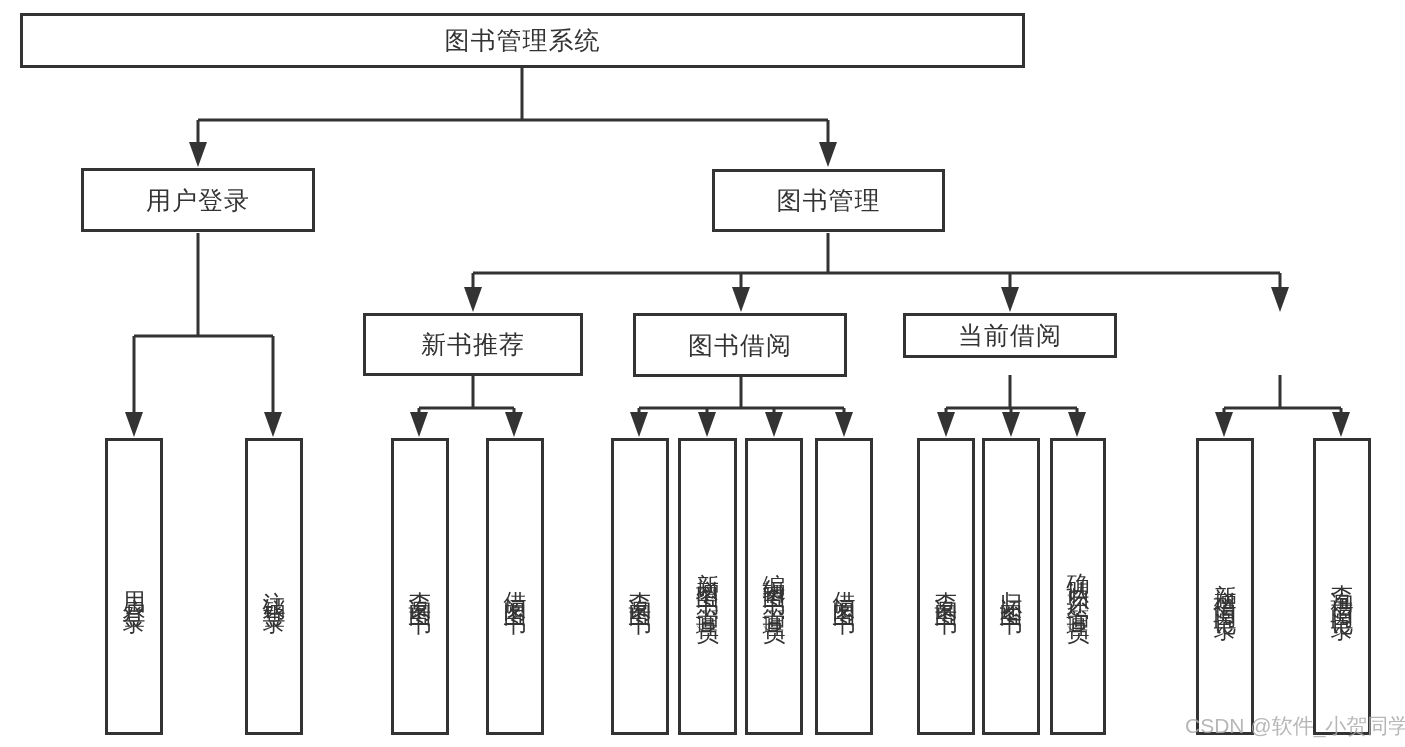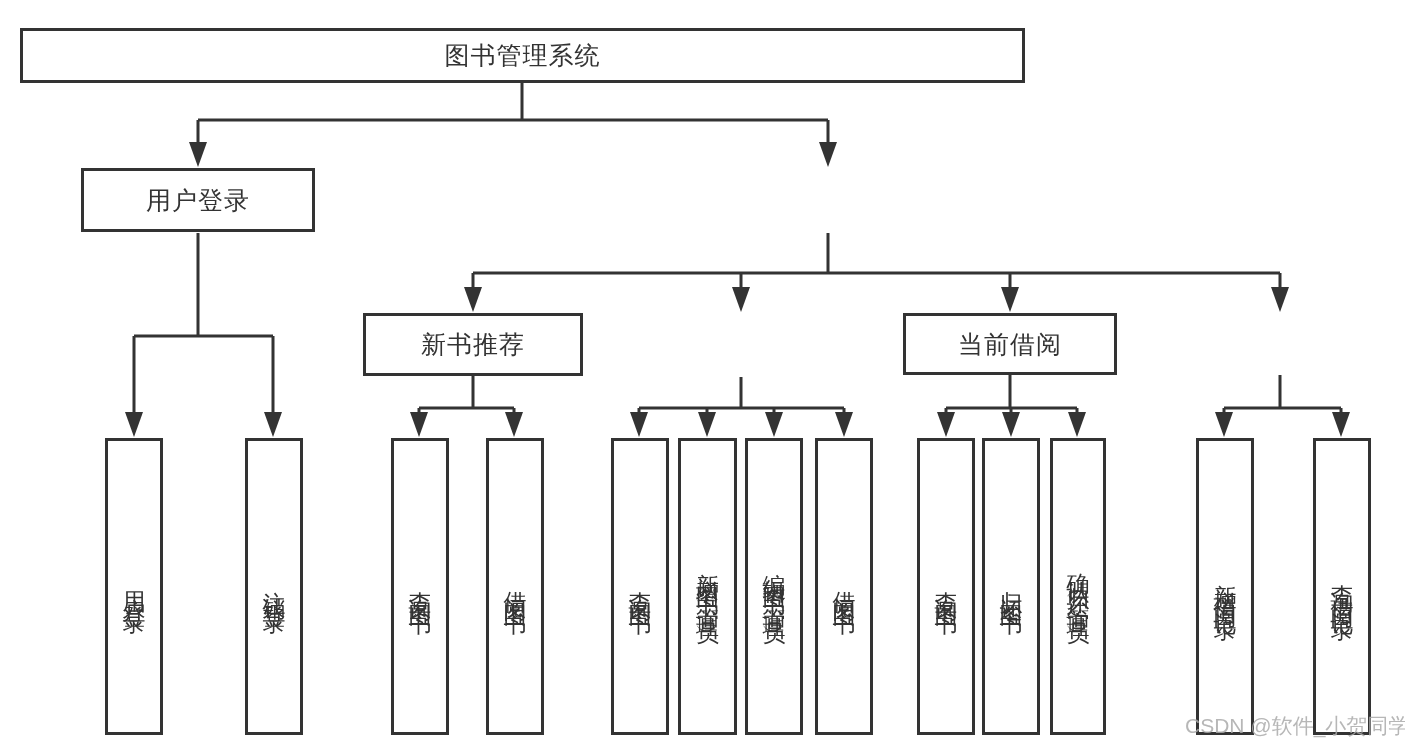--- a/index.html
+++ b/index.html
@@ -41,28 +41,28 @@
   .lbl { font-size: 25px; letter-spacing: 1px; white-space: nowrap; }
   .vlbl {
     writing-mode: vertical-rl;
     text-orientation: mixed;
     font-size: 23px;
     letter-spacing: 7px;
     line-height: 1;
   }
 
   
-  #n-root { left: 20px;  top: 28px;  width: 1005px; height: 55px; }
+  #n-root { left: 20px;  top: 13px;  width: 1005px; height: 55px; }
 
   #b0 { left: 81px;  top: 168px; width: 234px; height: 64px; }
   #b1 { left: 712px; top: 169px; width: 233px; height: 63px; }
 
   #m0 { left: 363px;  top: 313px; width: 220px; height: 63px; justify-content: center; }
   #m1 { left: 633px;  top: 313px; width: 214px; height: 64px; }
-  #m2 { left: 903px;  top: 313px; width: 214px; height: 62px; }
+  #m2 { left: 903px;  top: 313px; width: 214px; height: 45px; }
   #m3 { left: 1173px; top: 313px; width: 215px; height: 62px; }
 
   .leaf { top: 438px; width: 58px; height: 297px; }
   #f0  { left: 105px; }
   #f1  { left: 245px; }
   #f2  { left: 391px; }
   #f3  { left: 486px; }
   #f4  { left: 611px; }
   #f5  { left: 678px; width: 59px; }
   #f6  { left: 745px; }
@@ -125,23 +125,29 @@
     <polygon points="1332,412 1350,412 1341,437"></polygon>
   </svg>
 
   <div class="node" id="n-root">
     <span class="lbl">图书管理系统</span>
   </div>
 
   <div class="node" id="b0">
     <span class="lbl">用户登录</span>
   </div>
+  <div class="node" id="b1">
+    <span class="lbl">图书管理</span>
+  </div>
 
   <div class="node" id="m0">
     <span class="lbl">新书推荐</span>
+  </div>
+  <div class="node" id="m1">
+    <span class="lbl">图书借阅</span>
   </div>
   <div class="node" id="m2">
     <span class="lbl">当前借阅</span>
   </div>
 
   <div class="node leaf" id="f0">
     <span class="vlbl">用户登录</span>
   </div>
   <div class="node leaf" id="f1">
     <span class="vlbl">注销登录</span>

